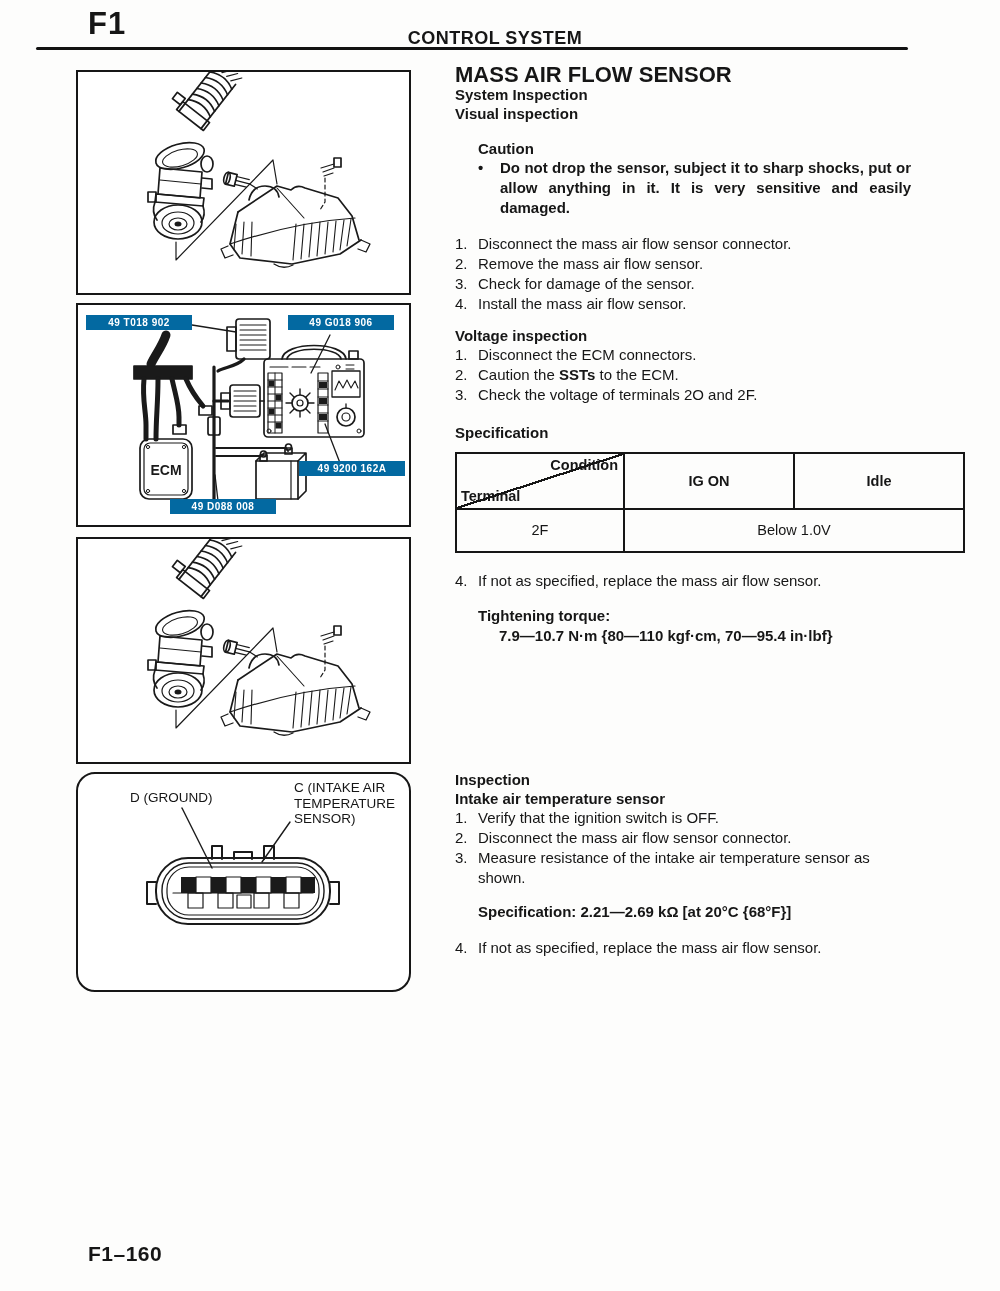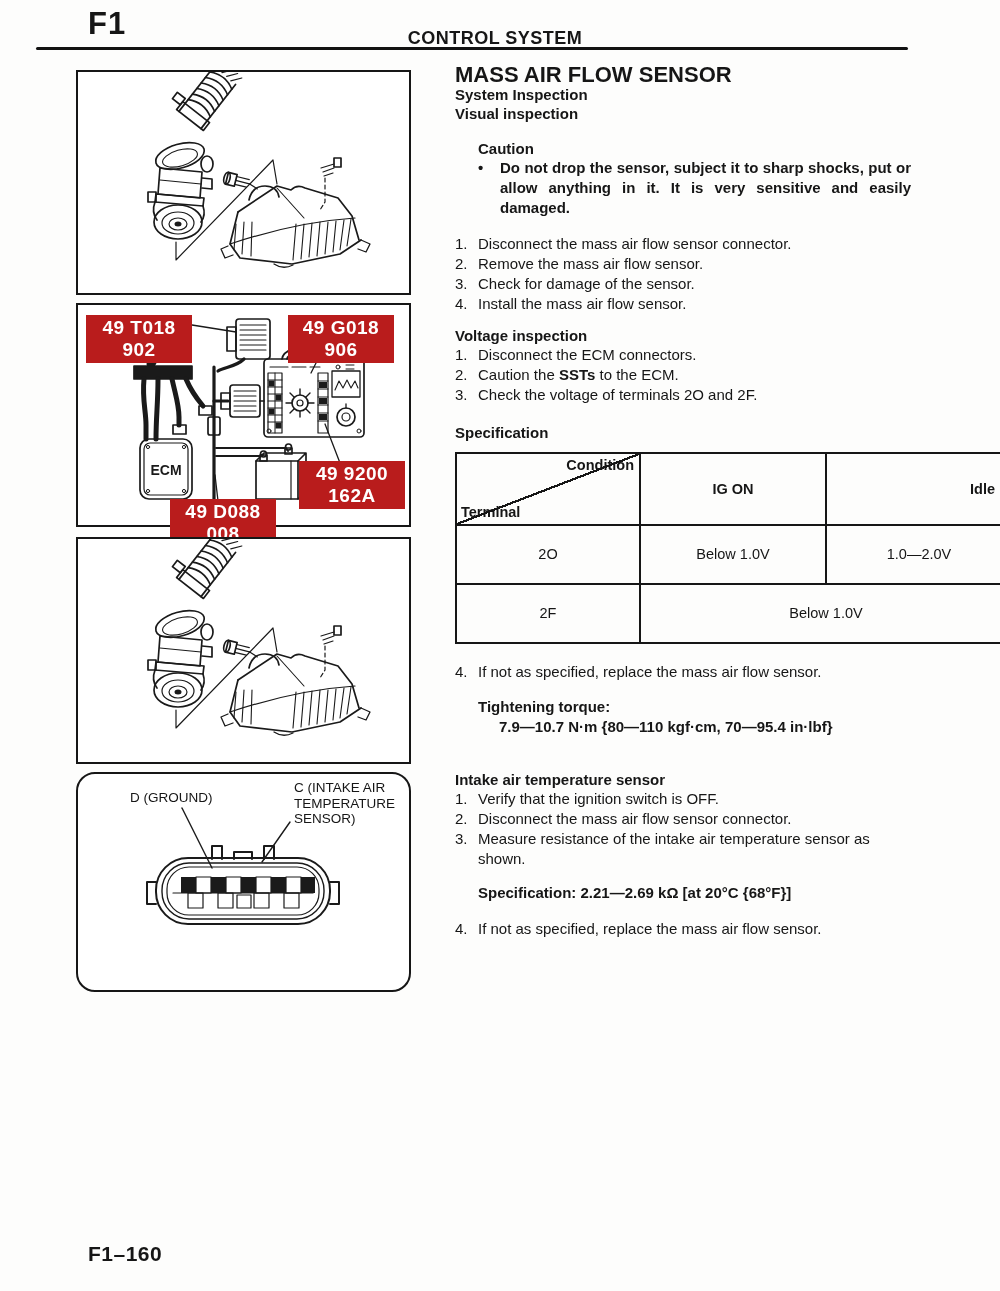--- a/index.html
+++ b/index.html
@@ -5,38 +5,38 @@
   html,body{margin:0;padding:0;background:#e8e8e8;}
   .page{position:relative;width:1000px;height:1291px;background:#fdfdfc;
         font-family:"Liberation Sans",sans-serif;color:#161616;overflow:hidden;}
   
   .sec-code{position:absolute;left:88px;top:6px;font-size:31px;font-weight:700;letter-spacing:1px;}
   .hdr-title{position:absolute;left:0;top:28px;width:990px;text-align:center;font-size:18px;font-weight:700;letter-spacing:.5px;}
   .hdr-rule{position:absolute;left:36px;top:47px;width:872px;height:3px;background:#121212;border-radius:2px;}
   
   .fig{position:absolute;left:76px;width:331px;border:2px solid #161616;background:#fff;}
   .fig svg{display:block;}
-  .fig-label{position:absolute;background:#b91c1c;color:#fff;font-weight:700;font-size:19px;
+  .fig-label{position:absolute;background:#0369a1;color:#fff;font-weight:700;font-size:10px;
              text-align:center;padding:2px 0;letter-spacing:.5px;}
   .conn-label{position:absolute;font-size:13.5px;line-height:15.5px;color:#161616;}
   
   .col{position:absolute;left:455px;width:456px;font-size:15px;line-height:19px;}
   .h1{font-size:22px;font-weight:700;line-height:21px;}
   .h2{font-weight:700;line-height:19px;}
   .gap16{height:16px;} .gap14{height:14px;} .gap12{height:12px;} .gap18{height:18px;} .gap10{height:10px;} .gap15{height:15px;}
   .indent{margin-left:23px;}
   .caution-row{display:flex;margin-left:23px;font-weight:700;line-height:20px;}
   .caution-row .blt{width:22px;flex:none;}
   .caution-row .txt{text-align:justify;}
   .step{display:flex;line-height:20px;}
   .step .num{width:23px;flex:none;}
   .step .txt{flex:1;}
   
   table.spec{border-collapse:collapse;width:456px;table-layout:fixed;}
-  table.spec td,table.spec th{border:2px solid #161616;padding:16px;font-size:14.5px;vertical-align:middle;}
+  table.spec td,table.spec th{border:2px solid #161616;padding:8px;font-size:14.5px;vertical-align:middle;}
   .corner{position:relative;height:38px;width:150px;
           background:linear-gradient(to bottom right,transparent calc(50% - 1.1px),#161616 calc(50% - 1.1px),#161616 calc(50% + 1.1px),transparent calc(50% + 1.1px));}
   .corner .c-top{position:absolute;top:2px;right:5px;font-weight:700;}
   .corner .c-bot{position:absolute;bottom:2px;left:4px;font-weight:700;}
   th.cond{font-weight:700;text-align:center;}
   td.val{text-align:center;height:25px;}
   .torque-head{margin-left:23px;font-weight:700;line-height:20px;}
   .torque-val{margin-left:44px;font-weight:700;line-height:20px;}
   .spec-line{margin-left:23px;font-weight:700;line-height:20px;}
   
@@ -315,44 +315,40 @@
     <div class="h2">Specification</div>
     <div class="gap10"></div>
     <table class="spec">
       <tbody>
           <tr>
         <td class="corner">
           <span class="c-top">Condition</span>
           <span class="c-bot">Terminal</span>
         </td>
         <th class="cond" style="width:152px;">IG ON</th>
-        <th class="cond" style="width:152px;text-align:right;">Idle</th>
-      </tr>
-      <tr>
-        <td class="val">2O</td>
-        <td class="val">Below 1.0V</td>
-        <td class="val">1.0—2.0V</td>
+        <th class="cond" style="width:152px;">Idle</th>
       </tr>
       <tr>
         <td class="val">2F</td>
         <td class="val" colspan="2">Below 1.0V</td>
       </tr>
     </tbody>
       </table>
     <div class="gap18"></div>
     <div class="step">
         <span class="num">4.</span>
         <span class="txt">If not as specified, replace the mass air flow sensor.</span>
       </div>
     <div class="gap15"></div>
     <div class="torque-head">Tightening torque:</div>
     <div class="torque-val">7.9—10.7 N·m {80—110 kgf·cm, 70—95.4 in·lbf}</div>
   </div>
 
   <div class="col" style="top:770px;">
+    <div class="h2">Inspection</div>
     <div class="h2">Intake air temperature sensor</div>
     <div class="step">
         <span class="num">1.</span>
         <span class="txt">Verify that the ignition switch is OFF.</span>
       </div>
     <div class="step">
         <span class="num">2.</span>
         <span class="txt">Disconnect the mass air flow sensor connector.</span>
       </div>
     <div class="step">

